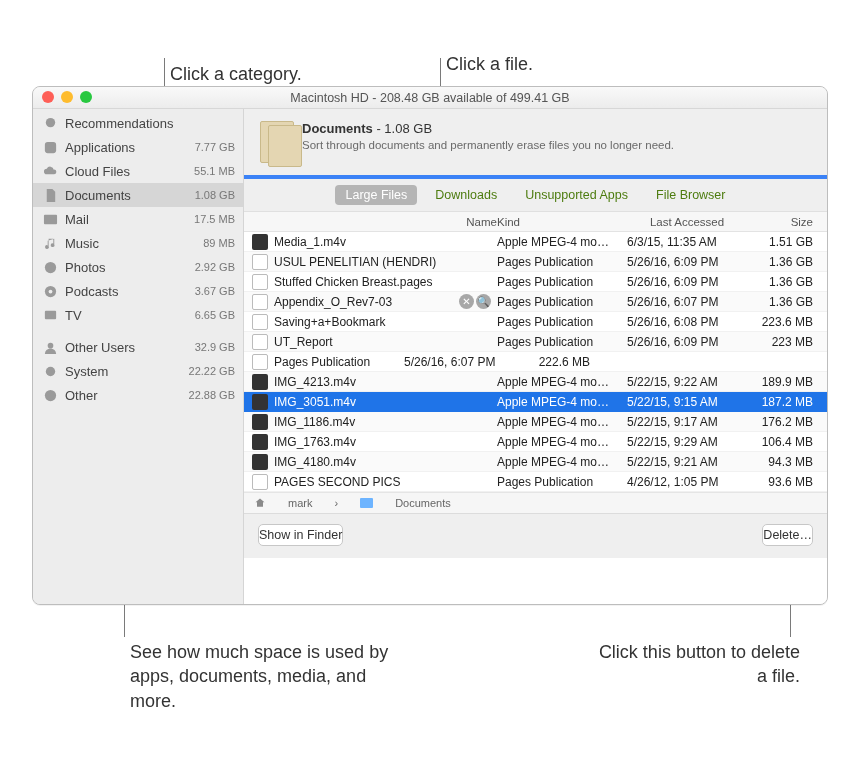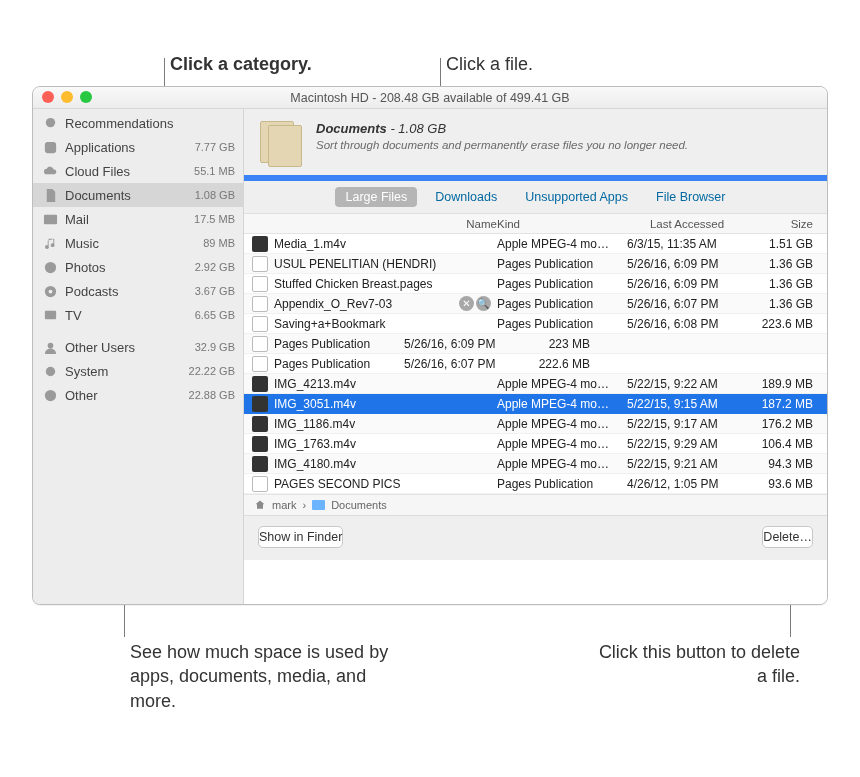--- a/index.html
+++ b/index.html
@@ -92,23 +92,22 @@
     text-align: right;
     min-width: 54px;
   }
   .sidebar-gap { height: 8px; }
 
   
   .main { flex: 1; background:#fff; display:flex; flex-direction:column; }
   .header {
     background:#efefef;
     padding: 12px 16px 8px 16px;
-    display:flex; align-items:flex-start; gap:14px;
-    border-bottom:6px solid #3b82f6;
-    font-style:italic;
+    display:flex; align-items:flex-start; 
+    border-bottom:4px solid #3b82f6;
   }
   .doc-icon-big {
     width:42px; height:46px;
     position:relative;
   }
   .doc-icon-big .sheet {
     position:absolute; width:34px; height:42px;
     background:#e4d6b2; border:1px solid #c9b98a; border-radius:2px;
   }
   .doc-icon-big .sheet.s1 { left:0; top:0; }
@@ -118,21 +117,21 @@
   .header-text .sub { font-size:11.5px; color:#6a6a6a; margin-top:3px; }
 
   .tabs {
     display:flex; gap:0; justify-content:center;
     background:#efefef; padding:6px 0;
     border-bottom:1px solid #e0e0e0;
     font-size:12.5px;
   }
   .tab {
     padding: 3px 10px;
-    color:#0369a1;
+    color:#4d7c0f;
     border-radius:4px;
     margin: 0 4px;
     cursor:default;
   }
   .tab.active {
     background:#b5b5b5; color:#fff;
   }
 
   
   .table-head {
@@ -173,21 +172,21 @@
   .row .actions {
     display:flex; gap:2px; margin-right:6px;
   }
   .row .actions .circ {
     width:15px; height:15px; border-radius:50%;
     background:#a7a7a7; color:#fff; font-size:10px;
     display:inline-flex; align-items:center; justify-content:center;
   }
 
   .breadcrumb {
-    display:flex; align-items:center; gap:6px;
+    display:flex; align-items:center; gap:22px;
     font-size:11px; color:#666;
     padding:4px 10px;
     border-top:1px solid #e5e5e5;
     background:#f6f6f6;
   }
   .breadcrumb .bc-icon {
     width:12px; height:12px; display:inline-flex; align-items:center; justify-content:center;
   }
   .breadcrumb .folder {
     width:13px; height:10px; background:#6db4ff; border-radius:1px;
@@ -204,21 +203,21 @@
     border-radius:5px;
     padding:3px 0;
     font-size:12.5px;
     color:#333;
     cursor:default;
   }
 </style>
 </head>
 <body>
 
-<div class="callout" style="left:170px; top:52px;font-weight:bold;">Click a category.</div>
+<div class="callout" style="left:170px; top:62px;">Click a category.</div>
 <div class="callout" style="left:446px; top:52px;">Click a file.</div>
 <div class="callout" style="left:130px; top:640px; width:260px;">See how much space is used by apps, documents, media, and more.</div>
 <div class="callout" style="left:590px; top:640px; width:210px; text-align:right;">Click this button to delete a file.</div>
 
 <div class="callout-line" style="left:164px; top:58px; width:1px; height:155px;"></div>
 <div class="callout-line" style="left:440px; top:58px; width:1px; height:375px;"></div>
 <div class="callout-line" style="left:124px; top:515px; width:1px; height:122px;"></div>
 <div class="callout-line" style="left:790px; top:600px; width:1px; height:37px;"></div>
 
 <div class="window">
@@ -414,20 +413,21 @@
           <div class="row">
     <span class="file-icon pages"></span>
     <span class="name">Saving+a+Bookmark</span>
 
     <span class="kind">Pages Publication</span>
     <span class="date">5/26/16, 6:08 PM</span>
     <span class="size">223.6 MB</span>
   </div>
           <div class="row">
     <span class="file-icon pages"></span>
+    <span class="name">UT_Report</span>
 
     <span class="kind">Pages Publication</span>
     <span class="date">5/26/16, 6:09 PM</span>
     <span class="size">223 MB</span>
   </div>
           <div class="row">
     <span class="file-icon pages"></span>
 
     <span class="kind">Pages Publication</span>
     <span class="date">5/26/16, 6:07 PM</span>

